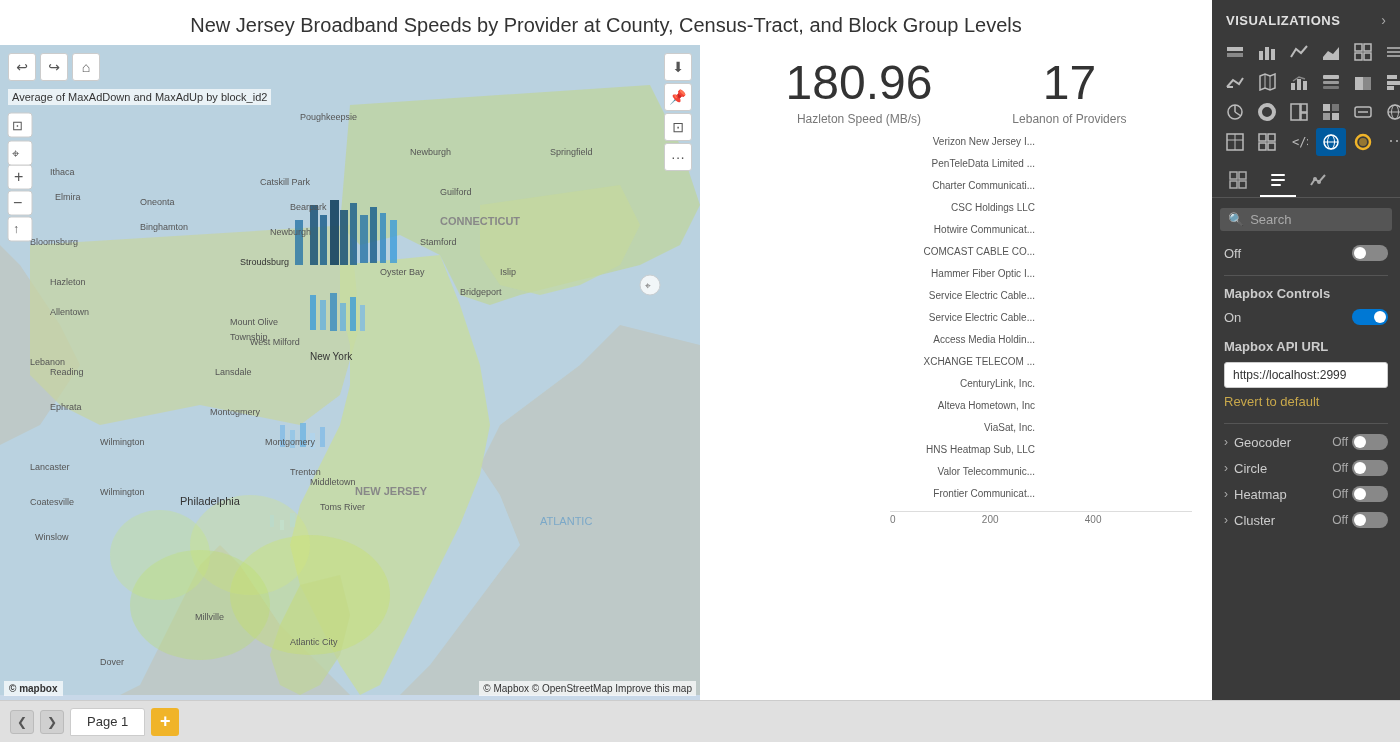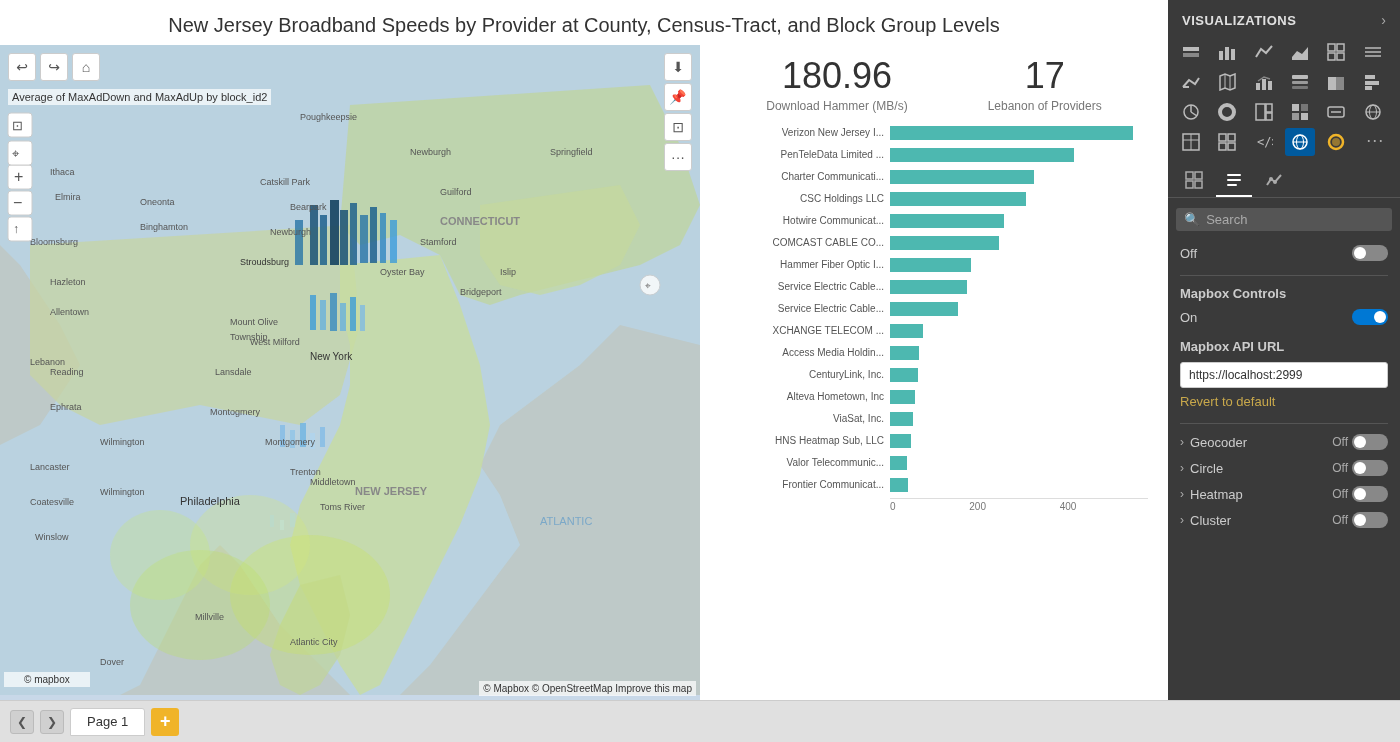--- a/index.html
+++ b/index.html
@@ -113,26 +113,27 @@
       bottom: 4px;
       right: 4px;
       font-size: 10px;
       color: #333;
       background: rgba(255,255,255,0.7);
       padding: 2px 4px;
     }
 
     .mapbox-logo {
       position: absolute;
-      bottom: 13px;
+      bottom: 4px;
       left: 4px;
       font-size: 10px;
       color: #333;
       background: rgba(255,255,255,0.7);
-      padding: 2px 20px;
+      padding: 2px 5px;
+      font-weight: bold;
     }
 
     
     .chart-panel {
       flex: 1;
       display: flex;
       flex-direction: column;
       padding: 10px 20px;
       background: #fff;
       overflow: hidden;
@@ -143,21 +144,21 @@
       justify-content: center;
       gap: 80px;
       margin-bottom: 10px;
     }
 
     .kpi-item {
       text-align: center;
     }
 
     .kpi-value {
-      font-size: 36px;
+      font-size: 48px;
       font-weight: 300;
       color: #333;
     }
 
     .kpi-label {
       font-size: 12px;
       color: #777;
       margin-top: 2px;
     }
 
@@ -172,20 +173,21 @@
       flex: 1;
       overflow: hidden;
       position: relative;
     }
 
     .bar-row {
       display: flex;
       align-items: center;
       margin-bottom: 3px;
       height: 19px;
+      flex-direction: column;
     }
 
     .bar-label {
       width: 170px;
       font-size: 10px;
       color: #555;
       text-align: right;
       padding-right: 6px;
       white-space: nowrap;
       overflow: hidden;
@@ -212,21 +214,21 @@
       padding-top: 2px;
     }
 
     .x-tick {
       font-size: 10px;
       color: #777;
     }
 
     
     .viz-panel {
-      width: 232px;
+      width: 188px;
       background: #3a3a3a;
       color: #fff;
       display: flex;
       flex-direction: column;
       overflow: hidden;
       flex-shrink: 0;
     }
 
     .viz-header {
       display: flex;
@@ -667,21 +669,21 @@
         </svg>
 
         <div class="mapbox-logo">© mapbox</div>
         <div class="map-footer">© Mapbox © OpenStreetMap  Improve this map</div>
       </div>
 
       <div class="chart-panel">
         <div class="kpi-row">
           <div class="kpi-item">
             <div class="kpi-value">180.96</div>
-            <div class="kpi-label">Download Hammer (MB/s)</div>
+            <div class="kpi-label">Hazleton Speed (MB/s)</div>
           </div>
           <div class="kpi-item">
             <div class="kpi-value">17</div>
             <div class="kpi-label">Lebanon of Providers</div>
           </div>
         </div>
 
 
         <div class="bar-chart" id="bar-chart-container">
 
@@ -733,29 +735,29 @@
                 <div class="bar-fill" style="width: 30%;"></div>
               </div>
             </div>
             <div class="bar-row">
               <div class="bar-label">Service Electric Cable...</div>
               <div class="bar-container">
                 <div class="bar-fill" style="width: 26.4%;"></div>
               </div>
             </div>
             <div class="bar-row">
+              <div class="bar-label">Access Media Holdin...</div>
+              <div class="bar-container">
+                <div class="bar-fill" style="width: 11.4%;"></div>
+              </div>
+            </div>
+            <div class="bar-row">
               <div class="bar-label">XCHANGE TELECOM ...</div>
               <div class="bar-container">
                 <div class="bar-fill" style="width: 12.9%;"></div>
-              </div>
-            </div>
-            <div class="bar-row">
-              <div class="bar-label">Access Media Holdin...</div>
-              <div class="bar-container">
-                <div class="bar-fill" style="width: 11.4%;"></div>
               </div>
             </div>
             <div class="bar-row">
               <div class="bar-label">CenturyLink, Inc.</div>
               <div class="bar-container">
                 <div class="bar-fill" style="width: 10.7%;"></div>
               </div>
             </div>
             <div class="bar-row">
               <div class="bar-label">Alteva Hometown, Inc</div>

